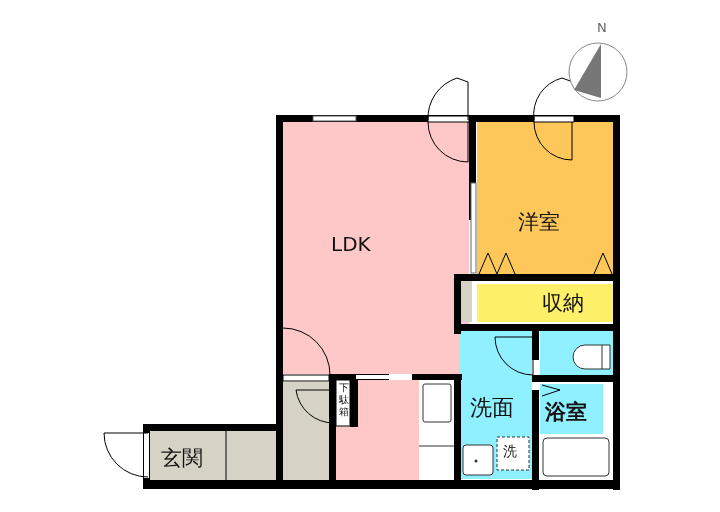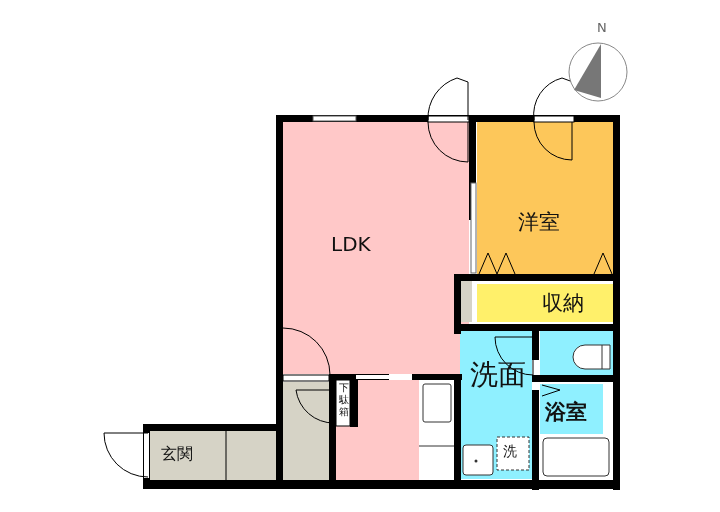--- a/index.html
+++ b/index.html
@@ -100,17 +100,17 @@
   <rect x="497" y="437" width="32" height="33" fill="#fff" stroke="#333" stroke-width="1" stroke-dasharray="3,2"></rect>
 
   <circle cx="598" cy="72" r="29" fill="#fff" stroke="#888" stroke-width="1"></circle>
   <path d="M601 44 L574 90 L601 98 Z" fill="#777"></path>
 </svg>
 
 <div class="label" style="left:597px;top:20px;font-size:13px;color:#666;">N</div>
 <div class="label" style="left:331px;top:232px;font-size:20px;">LDK</div>
 <div class="label" style="left:518px;top:184px;font-size:21px;margin-top:24px;">洋室</div>
 <div class="label" style="left:542px;top:289px;font-size:21px;">収納</div>
-<div class="label" style="left:470px;top:356px;font-size:28px;">洗面</div>
+<div class="label" style="left:470px;top:393px;font-size:22px;">洗面</div>
 <div class="label" style="left:545px;top:398px;font-size:21px;font-weight:bold;">浴室</div>
-<div class="label" style="left:161px;top:444px;font-size:16px;">玄関</div>
+<div class="label" style="left:161px;top:444px;font-size:21px;">玄関</div>
 <div class="label" style="left:337px;top:382px;font-size:10px;width:12px;white-space:normal;line-height:12px;text-align:right;">下駄箱</div>
 <div class="label" style="left:503px;top:443px;font-size:14px;">洗</div>
 
 </body></html>

